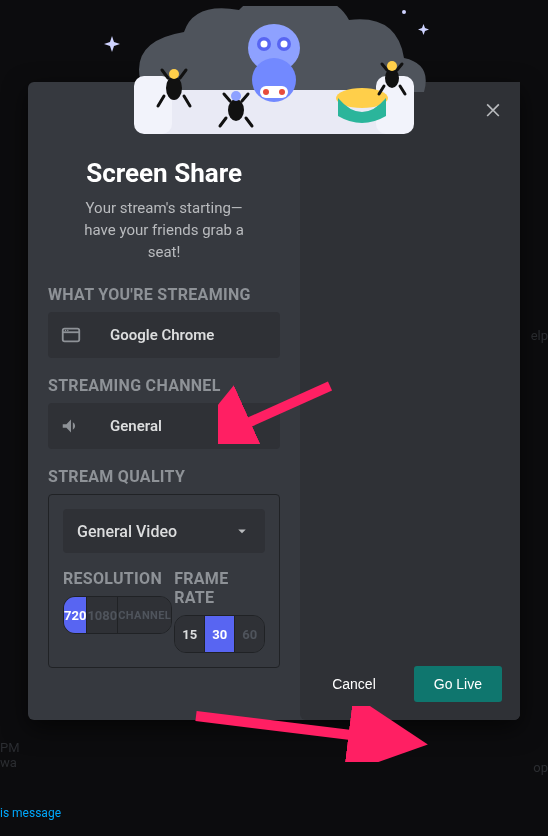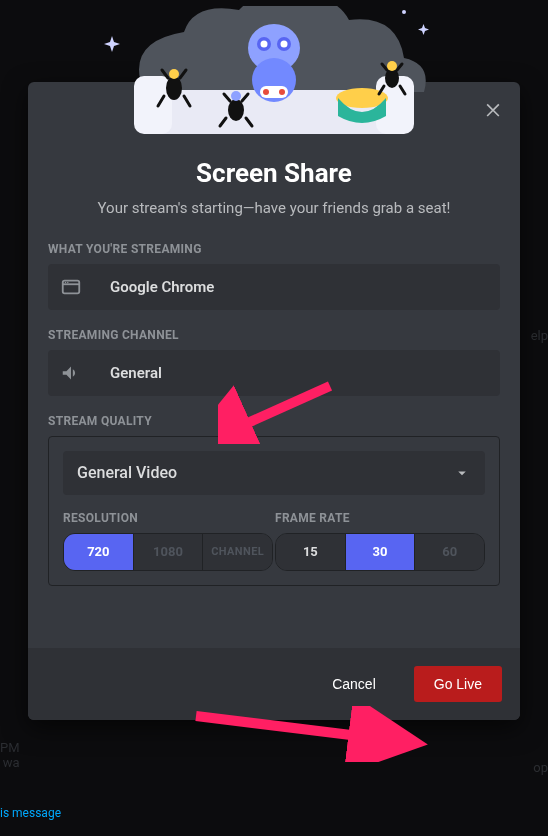--- a/index.html
+++ b/index.html
@@ -4,34 +4,34 @@
   <style>
     * { box-sizing: border-box; margin: 0; padding: 0; }
     body {
       width: 548px; height: 836px;
       background: #0c0c0e;
       font-family: -apple-system, BlinkMacSystemFont, "Segoe UI", Roboto, Helvetica, Arial, sans-serif;
       position: relative;
       overflow: hidden;
       color: #fff;
     }
-    .backdrop-text { position: absolute; color: #2b2d31; font-size: 13px; text-align: right; }
+    .backdrop-text { position: absolute; color: #2b2d31; font-size: 13px; }
     .backdrop-text.a { right: 0; top: 328px; }
     .backdrop-text.b { left: 0; top: 740px; }
     .backdrop-text.c { left: 0; top: 806px; color: #00a8fc; font-size: 12px;}
     .backdrop-text.d { right: 0; top: 760px; }
 
     .modal {
       position: absolute;
       left: 28px; top: 82px;
       width: 492px; height: 638px;
       background: #36393f;
       border-radius: 6px;
       box-shadow: 0 8px 24px rgba(0,0,0,.6);
-      display: flex; flex-direction: column;
+      display: flex; flex-direction: row;
     }
     .modal-body { padding: 16px 20px 8px; flex: 1; }
     .footer {
       background: #2f3136;
       padding: 18px;
       border-radius: 0 0 6px 6px;
       display: flex; justify-content: flex-end; align-items: flex-end;
       gap: 24px;
     }
 
@@ -48,21 +48,21 @@
       left: 50%; transform: translateX(-50%);
       top: -76px;
       width: 340px; height: 128px;
       pointer-events: none;
     }
 
     .title { text-align: center; font-size: 26px; font-weight: 700; margin-top: 60px; color:#fff;}
     .subtitle { text-align: center; font-size: 15px; color: #b9bbbe; margin: 10px 34px 22px; line-height: 1.45; }
 
     .section-label {
-      font-size: 12px; font-weight: 700; letter-spacing: .3px;
+      font-size: 16px; font-weight: 700; letter-spacing: .3px;
       color: #8e9297; text-transform: uppercase; margin-bottom: 8px;
     }
 
     .row {
       background: #2f3136;
       border-radius: 4px;
       height: 46px;
       display: flex; align-items: center;
       padding: 0 12px;
       gap: 28px;
@@ -110,21 +110,21 @@
     .seg-item.disabled { color: #4f545c; cursor: default; }
     .seg-item.selected { background: #5865f2; color: #fff; }
     .seg-item.source { font-size: 11px; letter-spacing: .4px;}
 
     .btn-cancel {
       background: transparent; border: none;
       color: #fff; font-size: 14px; font-weight: 500;
       padding: 10px 14px; cursor: pointer;
     }
     .btn-primary {
-      background: #b91c1c; border: none; border-radius: 3px;
+      background: #0f766e; border: none; border-radius: 3px;
       color: #fff; font-size: 14px; font-weight: 500;
       padding: 10px 20px; cursor: pointer;
     }
 
     .arrow {
       position: absolute;
       pointer-events: none;
     }
     .arrow svg { display:block; }
   </style>

